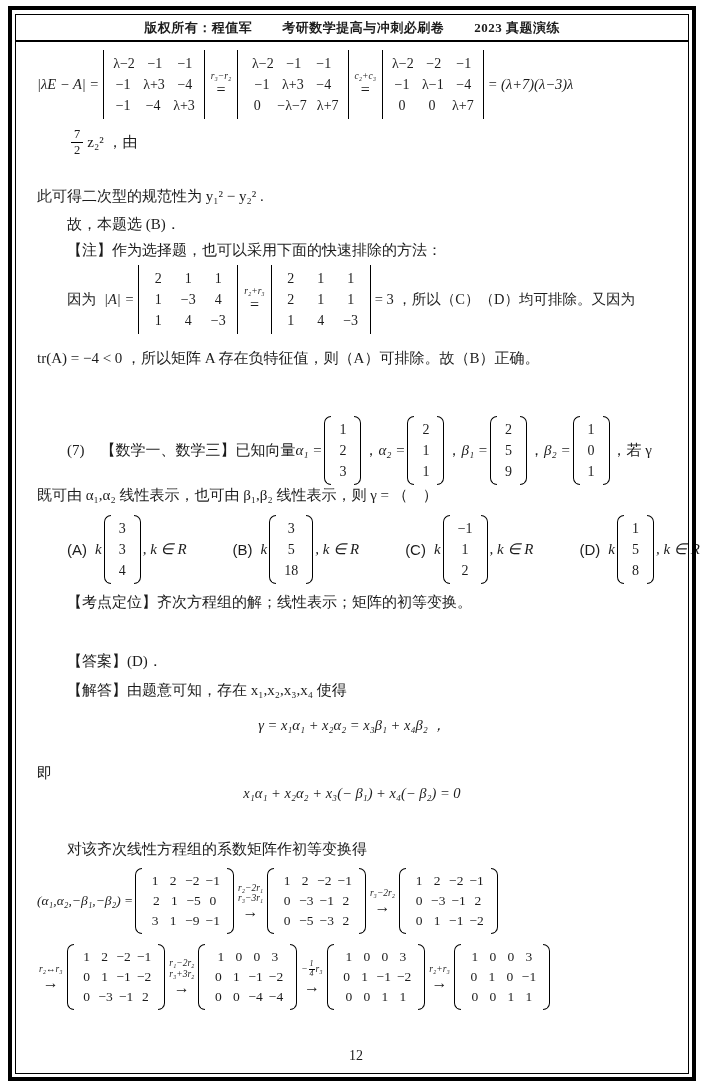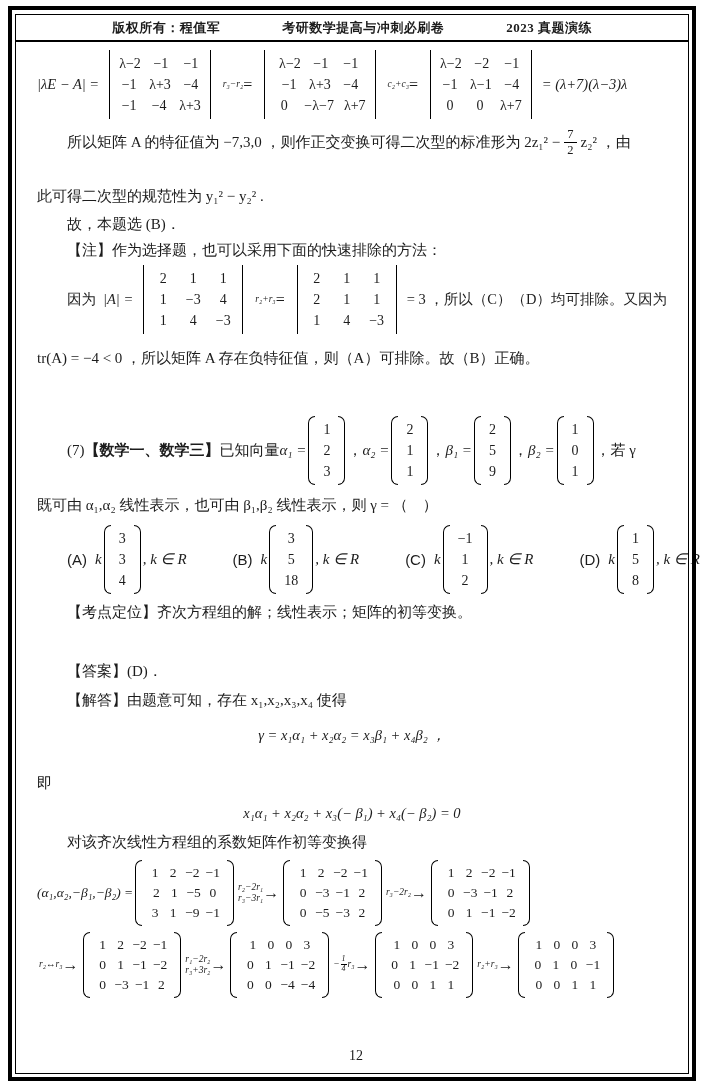--- a/index.html
+++ b/index.html
@@ -11,70 +11,70 @@
     font-family: "Liberation Serif", serif;
     font-size: 15px;
     overflow: hidden;
   }
   .frame-outer { position: absolute; top: 6px; left: 8px; right: 8px; bottom: 5px;
     border: 4px solid #000; pointer-events: none; z-index: 5; }
   .frame-inner { position: absolute; top: 14px; left: 15px; right: 15px; bottom: 12px;
     border: 1px solid #000; pointer-events: none; z-index: 5; }
   .page { position: absolute; top: 15px; left: 16px; right: 16px; bottom: 13px; }
 
-  .header { display: flex; justify-content: center; align-items: baseline; gap: 62px;
+  .header { display: flex; justify-content: center; align-items: baseline; gap: 30px;
     padding: 4px 0 3px; border-bottom: 2px solid #000;
     font-weight: bold; font-size: 13px; letter-spacing: 0.5px; }
 
   .content { padding: 2px 21px 0; }
 
   
   .fline { display: flex; align-items: center; white-space: nowrap; }
   .cline { justify-content: center; }
   .it { font-style: italic; }
-  .bold { font-weight: bold; }
+  .bold { font-weight: normal; padding-left: 16px; }
 
   .para { white-space: nowrap; line-height: 1.45; }
   .ind { padding-left: 30px; margin-top: 37px; }
 
   
-  .det { display: inline-flex; align-items: stretch; margin: 0 10px; }
+  .det { display: inline-flex; align-items: stretch; margin: 0 4px; }
   .det .bar { width: 0; border-left: 1.4px solid #000; }
   .mbody { display: flex; flex-direction: column; justify-content: center; padding: 3px 4px; }
   .mrow { display: flex; justify-content: center; }
   .mcell { min-width: 30px; text-align: center; padding: 0 5px; line-height: 21px; font-size: 14px; }
 
   
   .mat { display: inline-flex; align-items: stretch; margin: 0 2px; }
   .mat .pl { width: 7px; border: 1.6px solid #000; border-right: none; border-radius: 11px 0 0 11px; }
   .mat .pr { width: 7px; border: 1.6px solid #000; border-left: none; border-radius: 0 11px 11px 0; }
 
   .vec .mcell { min-width: 14px; padding: 0 4px; }
   .m4 .mcell { min-width: 18px; padding: 0 3px; line-height: 20px; font-size: 13.5px; }
 
   
-  .op { display: inline-flex; flex-direction: row; align-items: center; justify-content: center; margin: 16px 2px; }
+  .op { display: inline-flex; flex-direction: column; align-items: center; justify-content: center; margin: 16px 2px; }
   .olbl { font-size: 9.5px; font-style: italic; line-height: 1.15; white-space: nowrap;
     display: flex; align-items: center; justify-content: center; }
   .olbl2 { display: flex; flex-direction: column; align-items: flex-start; }
   .osym { font-size: 16px; line-height: 1; }
 
   
   .frac { display: inline-flex; flex-direction: column; align-items: center;
     margin: 0 4px; font-size: 12.5px; line-height: 1.2; }
   .frac .fnum { border-bottom: 1.2px solid #000; padding: 0 3px; }
   .mini-frac { display: inline-flex; flex-direction: column; align-items: center;
     font-size: 8px; line-height: 1.1; margin: 0 1px; }
   .mini-frac .mfn { border-bottom: 0.8px solid #000; padding: 0 1px; }
 
   .mathline { font-size: 14.5px; }
   .footer { position: absolute; bottom: 9px; left: 8px; right: 0; text-align: center; font-size: 14px; }
 
   .gap4 { margin-top: 4px; } .gap6 { margin-top: 6px; } .gap8 { margin-top: 8px; }
-  .gap10 { margin-top: 10px; } .gap12 { margin-top: 28px; } .gap14 { margin-top: 14px; }
+  .gap10 { } .gap12 { margin-top: 28px; } .gap14 { margin-top: 14px; }
   .gap46 { margin-top: 46px; }
   .opt { display: inline-flex; align-items: center; margin-right: 46px; }
   .opt .olabel { font-family: "Liberation Sans", sans-serif; margin-right: 8px; }
   .sp8 { display: inline-block; width: 8px; }
 </style>
 </head>
 <body>
 
 <div class="frame-outer"></div>
 <div class="frame-inner"></div>
@@ -159,21 +159,20 @@
               <span class="mcell">0</span>
               <span class="mcell">λ+7</span>
             </div>
           </span>
         <span class="bar"></span>
       </span>
       <span class="it">= (λ+7)(λ−3)λ</span>
     </div>
 
     <div class="fline gap8 ind">
-      <span>所以矩阵 A 的特征值为 −7,3,0 ，则作正交变换可得二次型的标准形为 2z₁² −</span>
       <span class="frac">
         <span class="fnum">7</span>
         <span class="fden">2</span>
       </span>
       <span>z₂² ，由</span>
     </div>
 
     <div class="para gap12">此可得二次型的规范性为 y₁² − y₂² .</div>
     <div class="para gap6 ind">故，本题选 (B)．</div>
     <div class="para gap4 ind">【注】作为选择题，也可以采用下面的快速排除的方法：</div>

